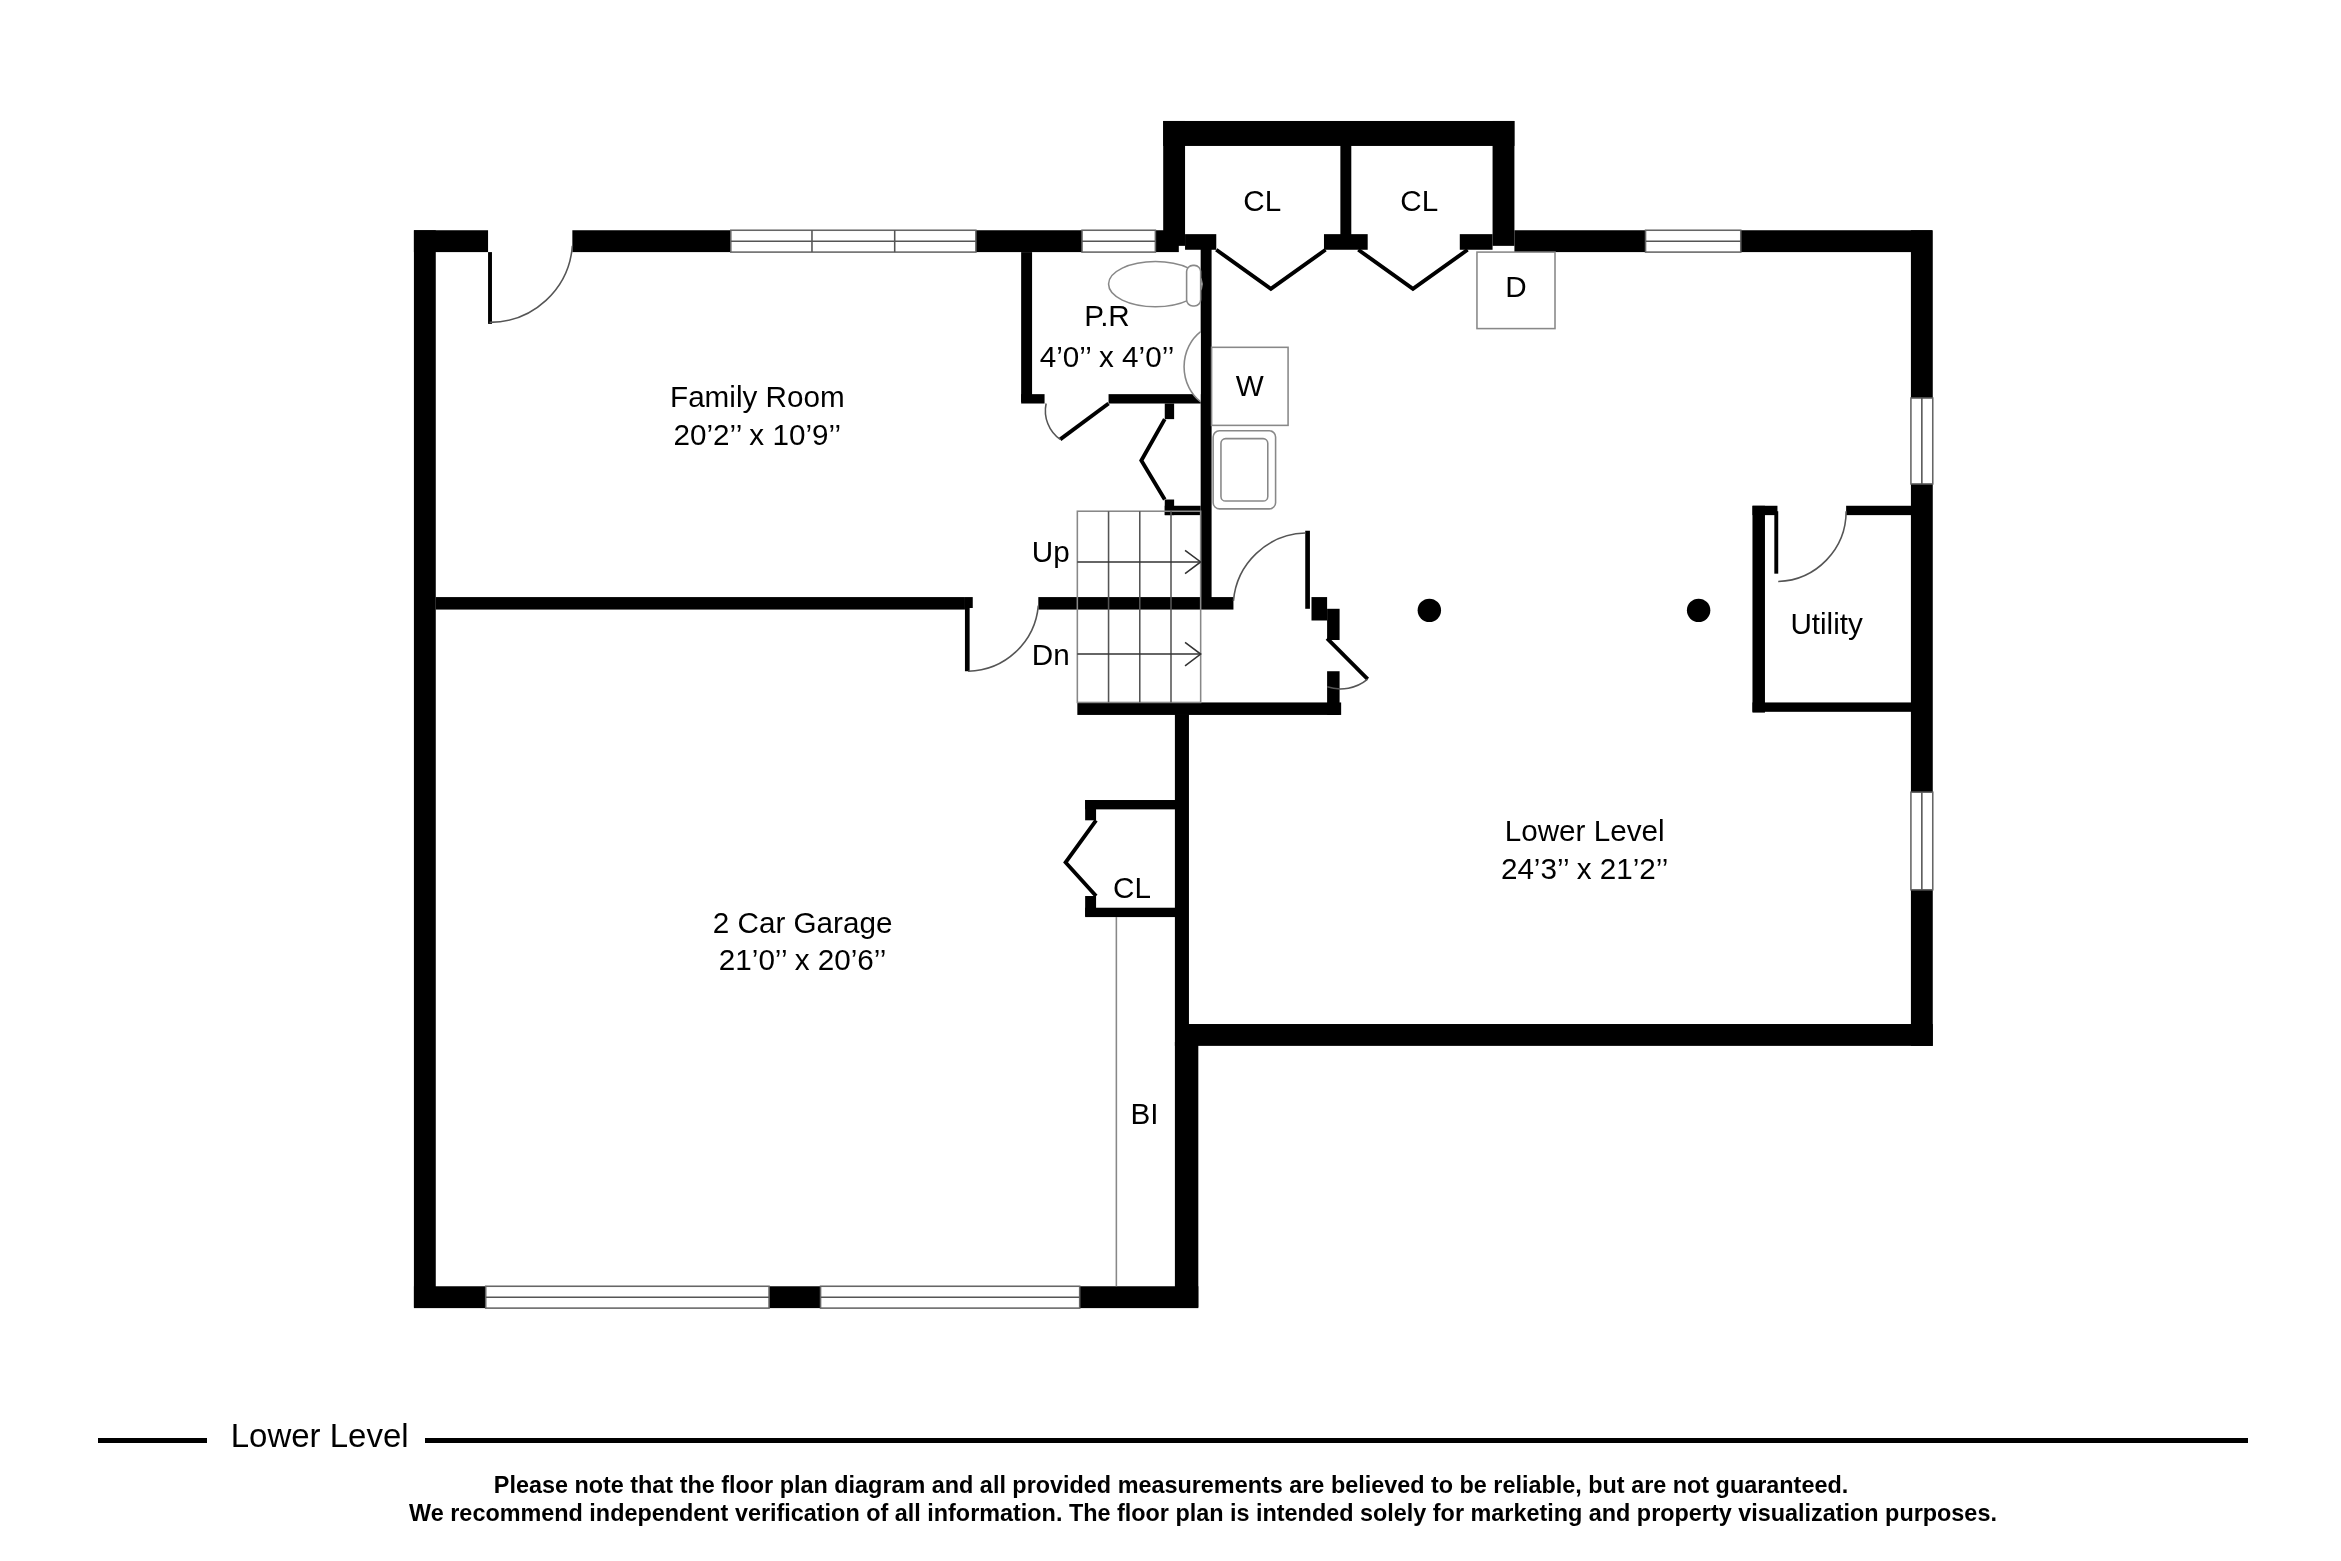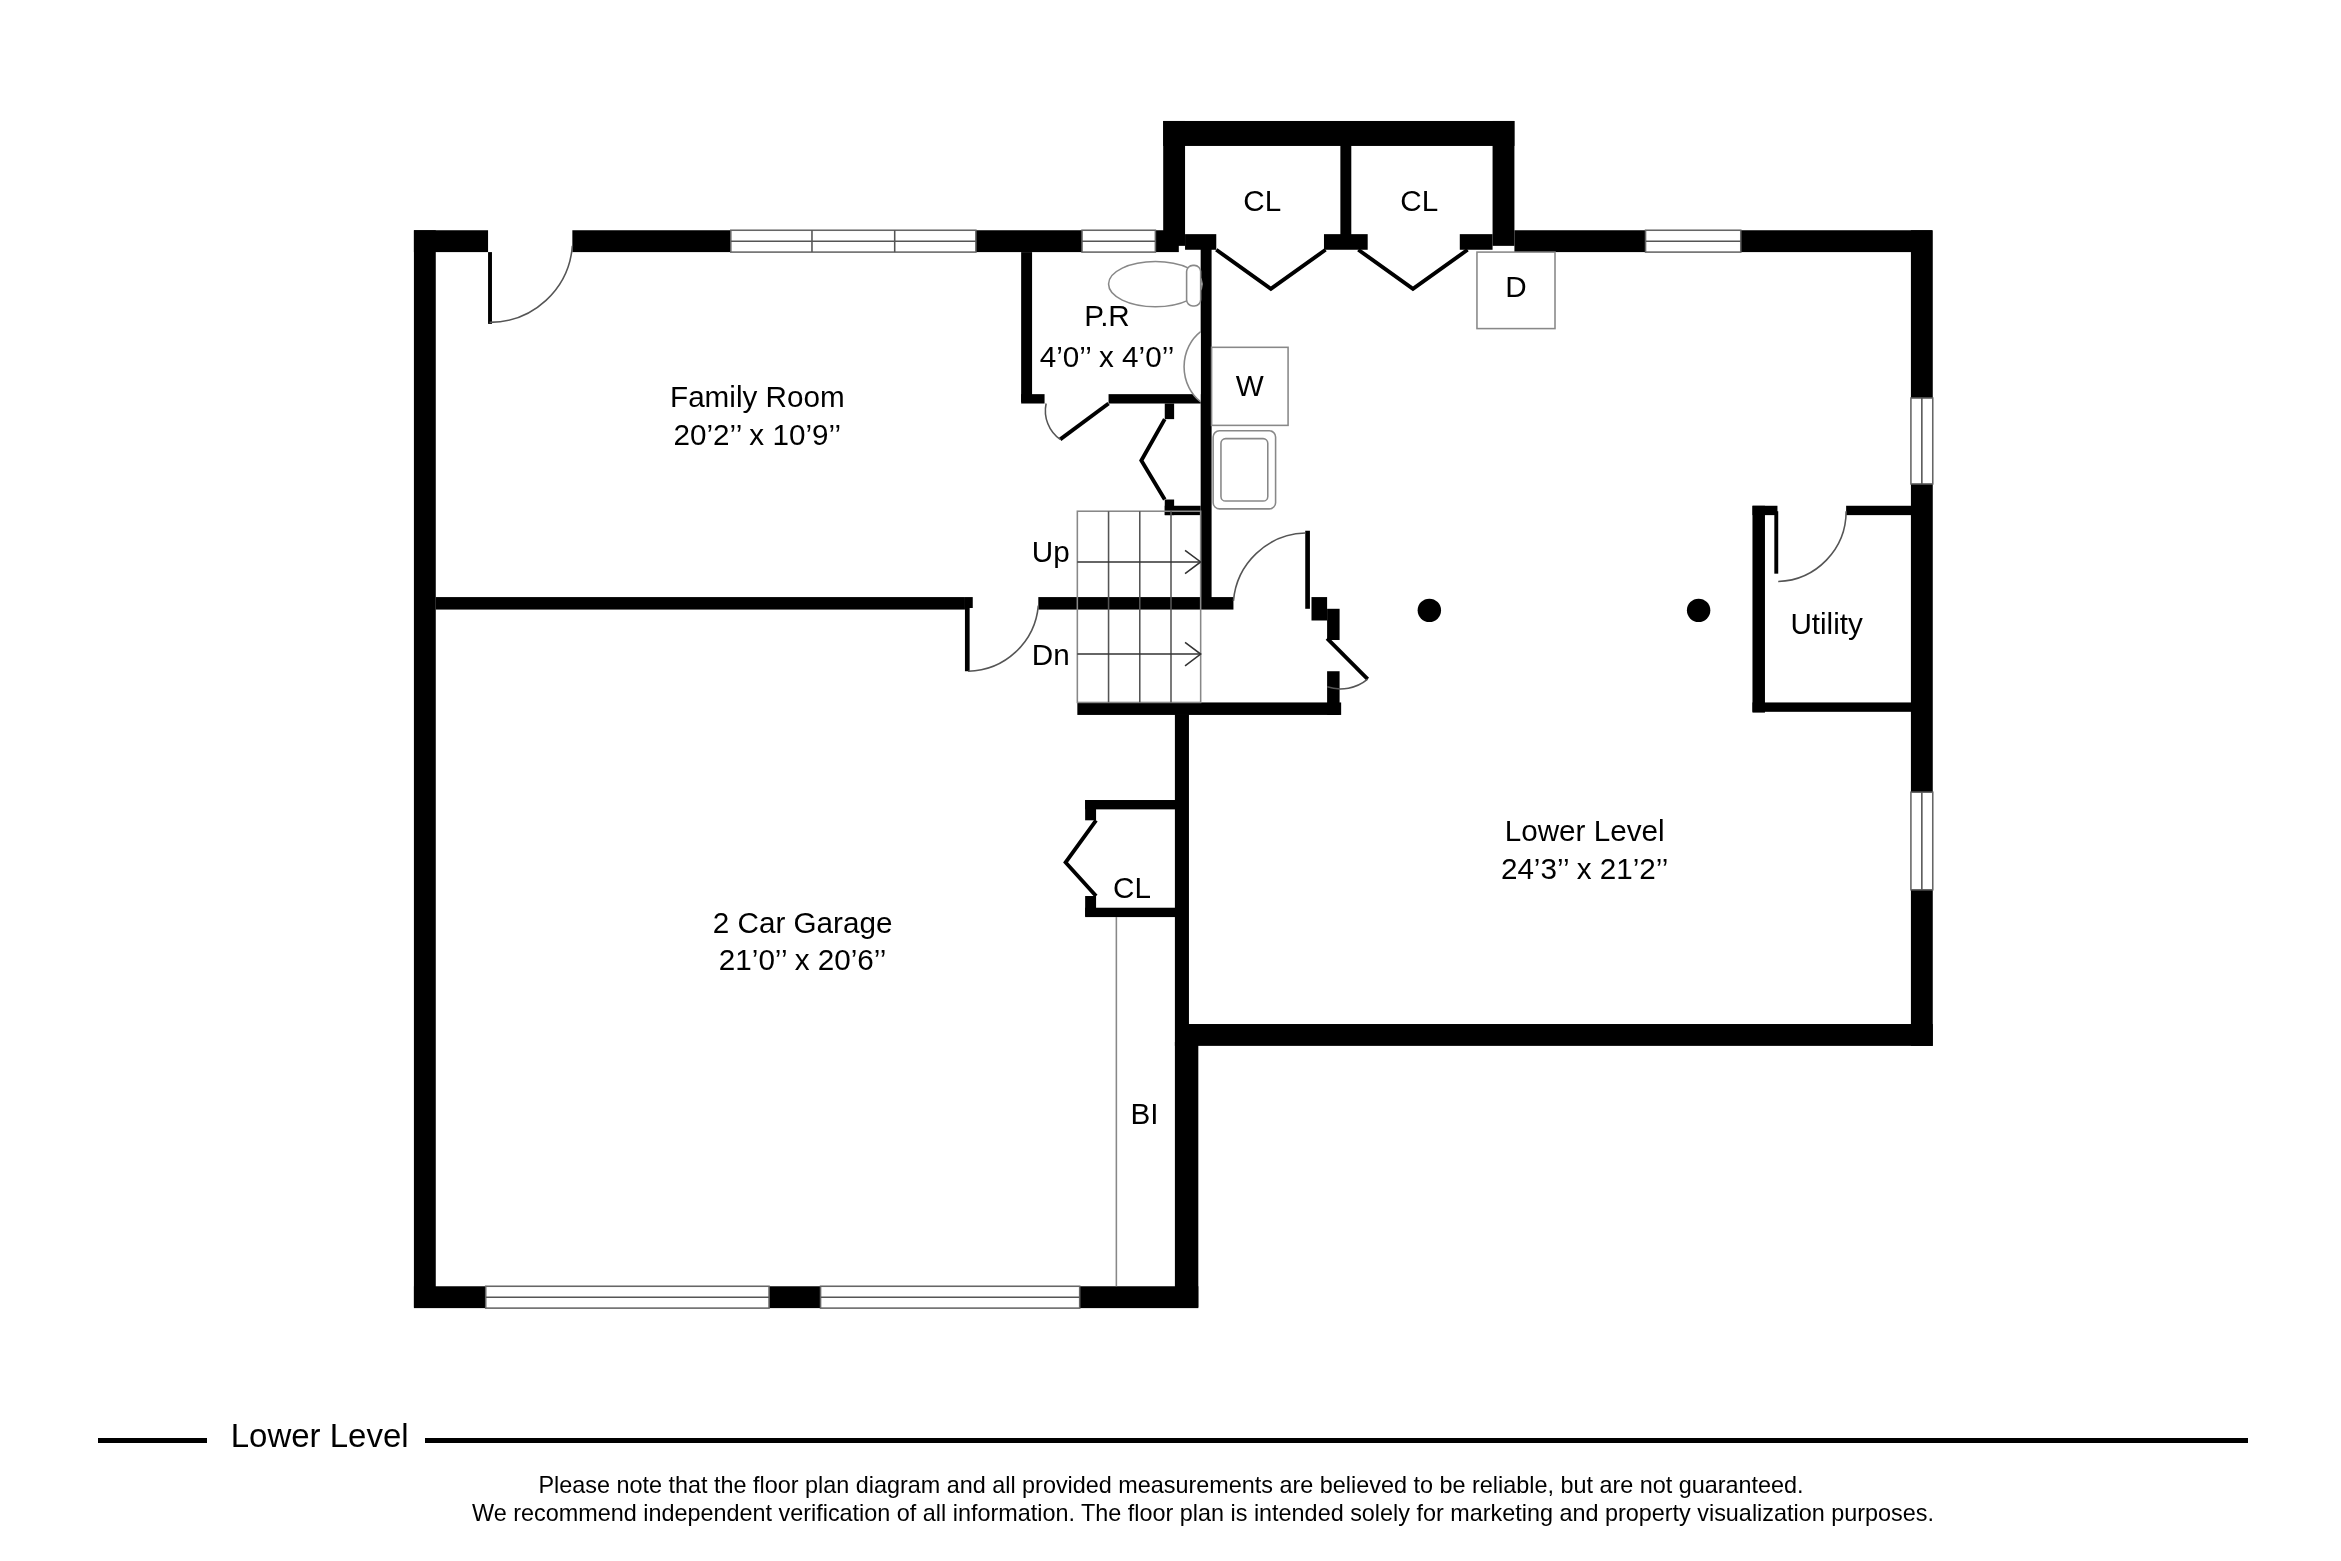--- a/index.html
+++ b/index.html
@@ -10,21 +10,21 @@
   .thin { fill: none; stroke: #555; stroke-width: 2; }
   .win { fill: #ffffff; stroke: #666; stroke-width: 2; }
   .fixture { fill: #ffffff; stroke: #888; stroke-width: 2; }
   .lbl { font-family: "Liberation Sans", sans-serif; fill: #000; text-anchor: middle; }
   .room-name { font-size: 38px; }
   .room-dim { font-size: 38px; }
   .small { font-size: 38px; }
   .footer-title { position: absolute; left: 226px; top: 1417px; font-size: 33px; color: #000;
                   background: #fff; padding: 0 4.7px; }
   .footer-line { position: absolute; top: 1438px; height: 4.7px; background: #000; }
-  .disclaimer { position: absolute; left: 0; width: 2342px; text-align: center; font-size: 23.4px; color: #000; }
+  .disclaimer { position: absolute; left: 0; width: 2342px; text-align: center; font-size: 23.4px; color: #000; font-weight: bold; }
 </style>
 </head>
 <body>
 
 <svg class="plan" width="2342" height="1561" viewBox="0 0 3000 2000">
 
   <g>
 
     <rect class="wall" x="530" y="295" width="28" height="1380"></rect>
 

